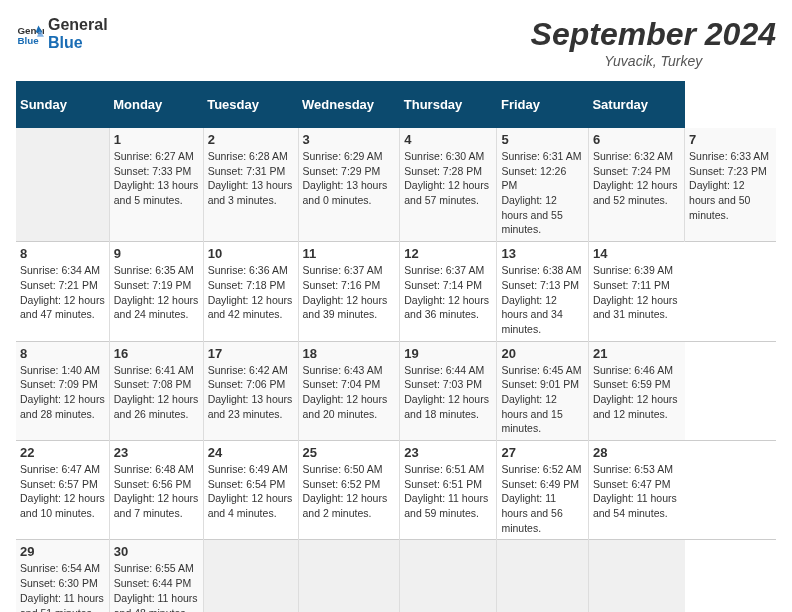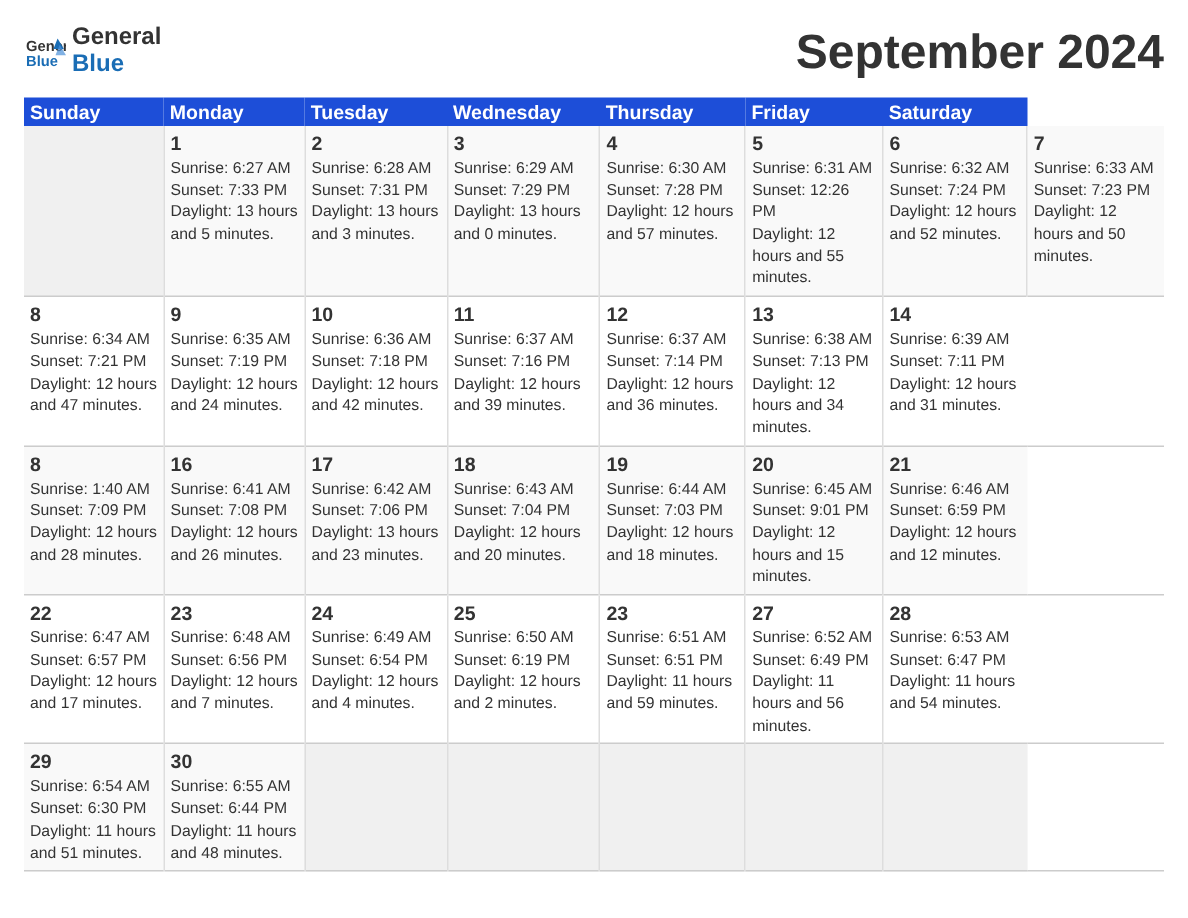--- a/index.html
+++ b/index.html
@@ -20,39 +20,40 @@
       display: flex;
       align-items: center;
       gap: 4px;
     }
     .logo-icon {
       width: 28px;
       height: 28px;
     }
     .title-section {
       text-align: center;
+      font-style: italic;
     }
     .month-title {
       font-size: 32px;
       font-weight: bold;
       color: #333;
     }
     .location {
       font-size: 14px;
       color: #555;
     }
     table {
       width: 100%;
       border-collapse: collapse;
       font-size: 10.5px;
     }
     thead th {
-      background: #1d4ed8;
+      background: #0c4a6e;
       color: #fff;
-      padding: 2px 4px;
+      padding: 16px 4px;
       text-align: left;
       font-size: 13px;
       font-weight: bold;
     }
     tbody tr {
       border-bottom: 1px solid #ccc;
     }
     tbody tr:nth-child(odd) {
       background: #f9f9f9;
     }
@@ -99,20 +100,21 @@
       <polygon points="32,8 38,18 28,18" fill="#1a6db5"></polygon>
       <polygon points="34,14 40,24 30,24" fill="#4a90d9" opacity="0.7"></polygon>
     </svg>
     <div style="display:flex;flex-direction:column;line-height:1.1;">
       <span style="font-size:16px;font-weight:bold;color:#333;">General</span>
       <span style="font-size:16px;font-weight:bold;color:#1a6db5;">Blue</span>
     </div>
   </div>
   <div class="title-section">
     <div class="month-title">September 2024</div>
+    <div class="location">Yuvacik, Turkey</div>
   </div>
 </div>
 
 <table>
   <thead>
     <tr>
     <th>Sunday</th>
         <th>Monday</th>
         <th>Tuesday</th>
         <th>Wednesday</th>
@@ -296,21 +298,21 @@
           <span>Daylight: 12 hours and 12 minutes.</span>
         </div>
       </td>
       </tr>
       <tr>
         <td>
         <span class="day-num">22</span>
         <div class="day-info">
           <span>Sunrise: 6:47 AM</span><br>
           <span>Sunset: 6:57 PM</span><br>
-          <span>Daylight: 12 hours and 17 minutes.</span>
+          <span>Daylight: 12 hours and 10 minutes.</span>
         </div>
       </td>
         <td>
         <span class="day-num">23</span>
         <div class="day-info">
           <span>Sunrise: 6:48 AM</span><br>
           <span>Sunset: 6:56 PM</span><br>
           <span>Daylight: 12 hours and 7 minutes.</span>
         </div>
       </td>
@@ -319,21 +321,21 @@
         <div class="day-info">
           <span>Sunrise: 6:49 AM</span><br>
           <span>Sunset: 6:54 PM</span><br>
           <span>Daylight: 12 hours and 4 minutes.</span>
         </div>
       </td>
         <td>
         <span class="day-num">25</span>
         <div class="day-info">
           <span>Sunrise: 6:50 AM</span><br>
-          <span>Sunset: 6:19 PM</span><br>
+          <span>Sunset: 6:52 PM</span><br>
           <span>Daylight: 12 hours and 2 minutes.</span>
         </div>
       </td>
         <td>
         <span class="day-num">23</span>
         <div class="day-info">
           <span>Sunrise: 6:51 AM</span><br>
           <span>Sunset: 6:51 PM</span><br>
           <span>Daylight: 11 hours and 59 minutes.</span>
         </div>

